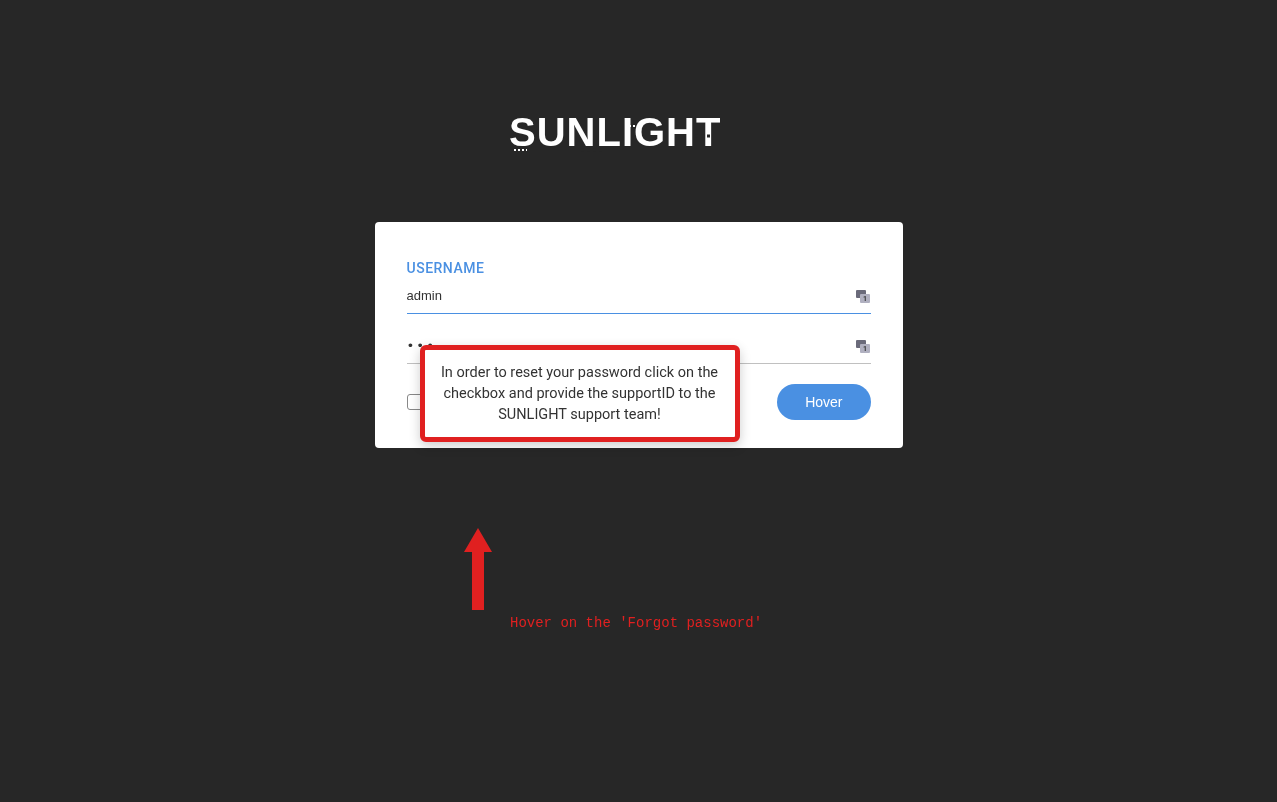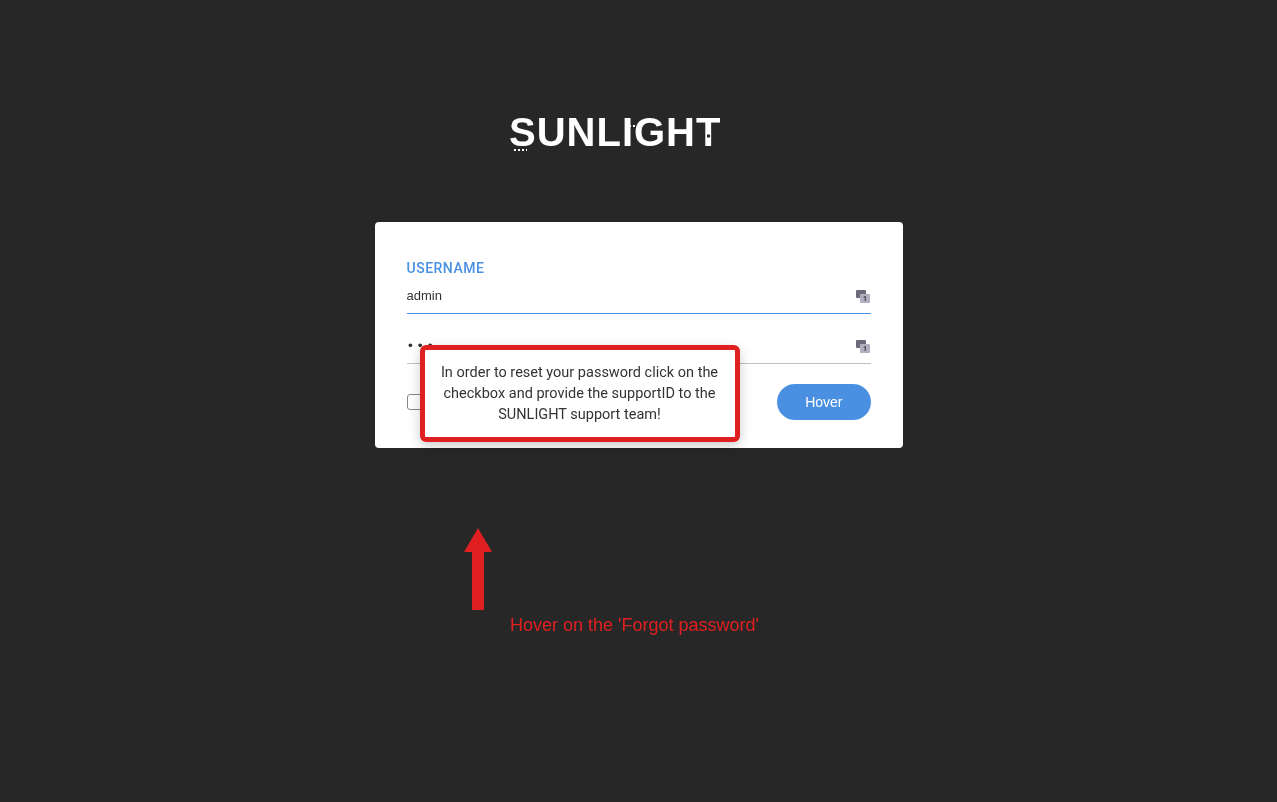--- a/index.html
+++ b/index.html
@@ -144,22 +144,22 @@
     .arrow-stem {
       width: 12px;
       height: 58px;
       background-color: #e02020;
     }
     .annotation-text {
       position: absolute;
       left: 510px;
       top: 615px;
       color: #e02020;
-      font-size: 18px;
-      font-family: Liberation Sans, sans-serif;
+      font-size: 14px;
+      font-family: Liberation Mono, monospace;
     }
     .cred-svg {
       display: block;
     }
   </style>
 </head>
 <body>
 
 <div class="container">
   <div class="logo">

